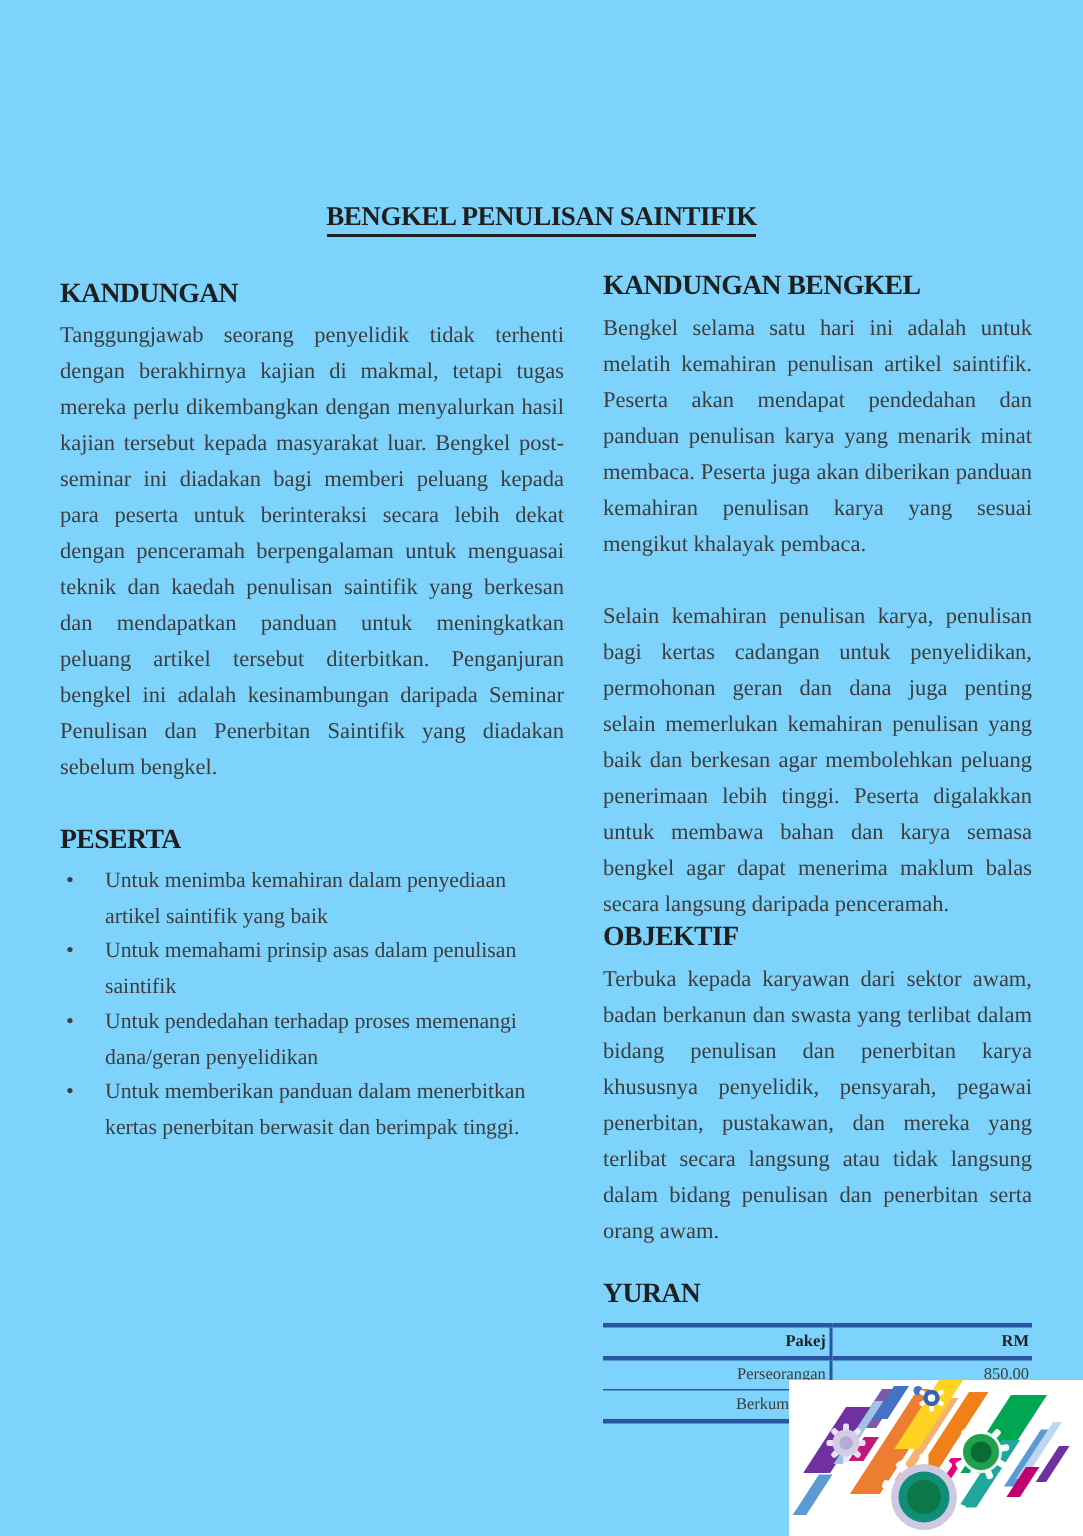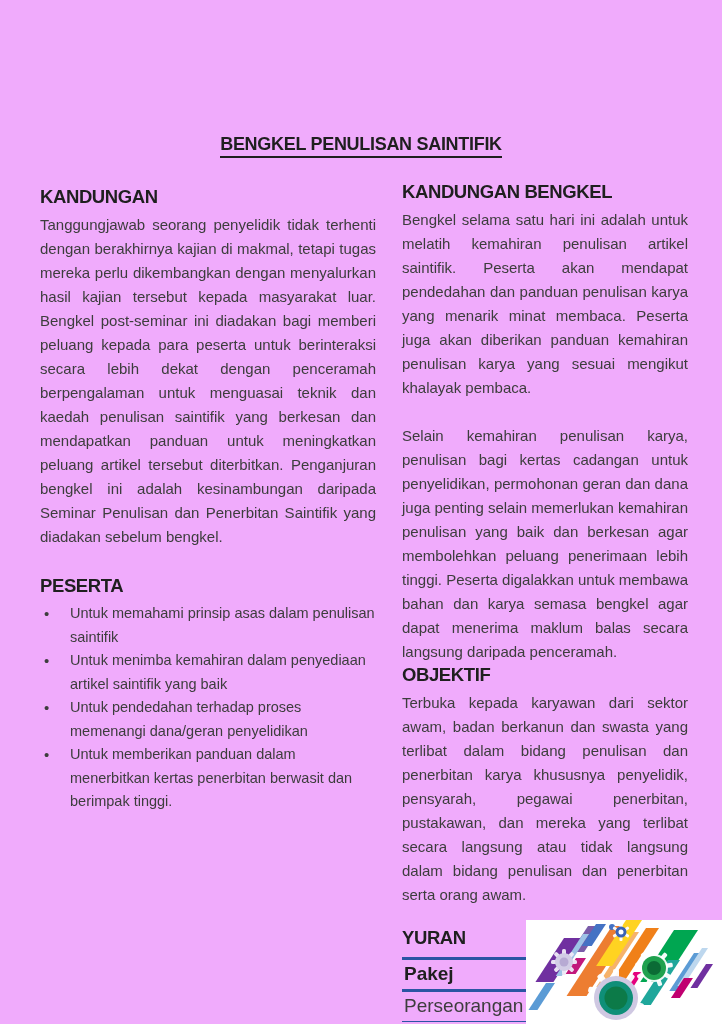--- a/index.html
+++ b/index.html
@@ -2,23 +2,23 @@
 <html><head>
 <meta charset="utf-8">
 <style>
   * { margin: 0; padding: 0; box-sizing: border-box; }
   html, body { background: #e8e8e8; }
   .page {
     position: relative;
     width: 722px;
     height: 1024px;
     margin: 0 auto;
-    background: #f0abfc;
+    background: #7dd3fc;
     overflow: hidden;
-    font-family: Liberation Sans, sans-serif;
+    font-family: Liberation Serif, serif;
     color: #3d3d3d;
   }
   .title-wrap {
     position: absolute;
     top: 134px; left: 0; right: 0;
     text-align: center;
   }
   .doc-title {
     display: inline-block;
     font-size: 18px;
@@ -61,22 +61,22 @@
     position: absolute;
     left: 4px;
     font-size: 15px;
   }
   table.fees {
     width: 100%;
     border-collapse: collapse;
     margin-top: 2px;
   }
   table.fees th, table.fees td {
-    text-align: left;
-    font-size: 19px;
+    text-align: right;
+    font-size: 11px;
     padding: 3px 2px 4px 2px;
     margin-top: 11px;
   }
   table.fees th {
     font-weight: bold;
     color: #1f1f1f;
     border-top: 3px solid #2b55a3;
     border-bottom: 3px solid #2b55a3;
   }
   table.fees td { color: #3d3d3d; }
@@ -110,22 +110,22 @@
   <div class="title-wrap">
     <span class="doc-title">BENGKEL PENULISAN SAINTIFIK</span>
   </div>
 
   <div class="col col-left">
     <h2 class="section-heading">KANDUNGAN</h2>
     <p class="body-text">Tanggungjawab seorang penyelidik tidak terhenti dengan berakhirnya kajian di makmal, tetapi tugas mereka perlu dikembangkan dengan menyalurkan hasil kajian tersebut kepada masyarakat luar. Bengkel post-seminar ini diadakan bagi memberi peluang kepada para peserta untuk berinteraksi secara lebih dekat dengan penceramah berpengalaman untuk menguasai teknik dan kaedah penulisan saintifik yang berkesan dan mendapatkan panduan untuk meningkatkan peluang artikel tersebut diterbitkan. Penganjuran bengkel ini adalah kesinambungan daripada Seminar Penulisan dan Penerbitan Saintifik yang diadakan sebelum bengkel.</p>
 
     <h2 class="section-heading heading-objektif">PESERTA</h2>
     <ul class="bullets">
+      <li>Untuk menimba kemahiran dalam penyediaan artikel saintifik yang baik</li>
       <li>Untuk memahami prinsip asas dalam penulisan saintifik</li>
-      <li>Untuk menimba kemahiran dalam penyediaan artikel saintifik yang baik</li>
       <li>Untuk pendedahan terhadap proses memenangi dana/geran penyelidikan</li>
       <li>Untuk memberikan panduan dalam menerbitkan kertas penerbitan berwasit dan berimpak tinggi.</li>
     </ul>
   </div>
 
   <div class="col col-right">
     <h2 class="section-heading">KANDUNGAN BENGKEL</h2>
     <p class="body-text">Bengkel selama satu hari ini adalah untuk melatih kemahiran penulisan artikel saintifik. Peserta akan mendapat pendedahan dan panduan penulisan karya yang menarik minat membaca. Peserta juga akan diberikan panduan kemahiran penulisan karya yang sesuai mengikut khalayak pembaca.</p>
     <p class="body-text mt-gap">Selain kemahiran penulisan karya, penulisan bagi kertas cadangan untuk penyelidikan, permohonan geran dan dana juga penting selain memerlukan kemahiran penulisan yang baik dan berkesan agar membolehkan peluang penerimaan lebih tinggi. Peserta digalakkan untuk membawa bahan dan karya semasa bengkel agar dapat menerima maklum balas secara langsung daripada penceramah.</p>
 

